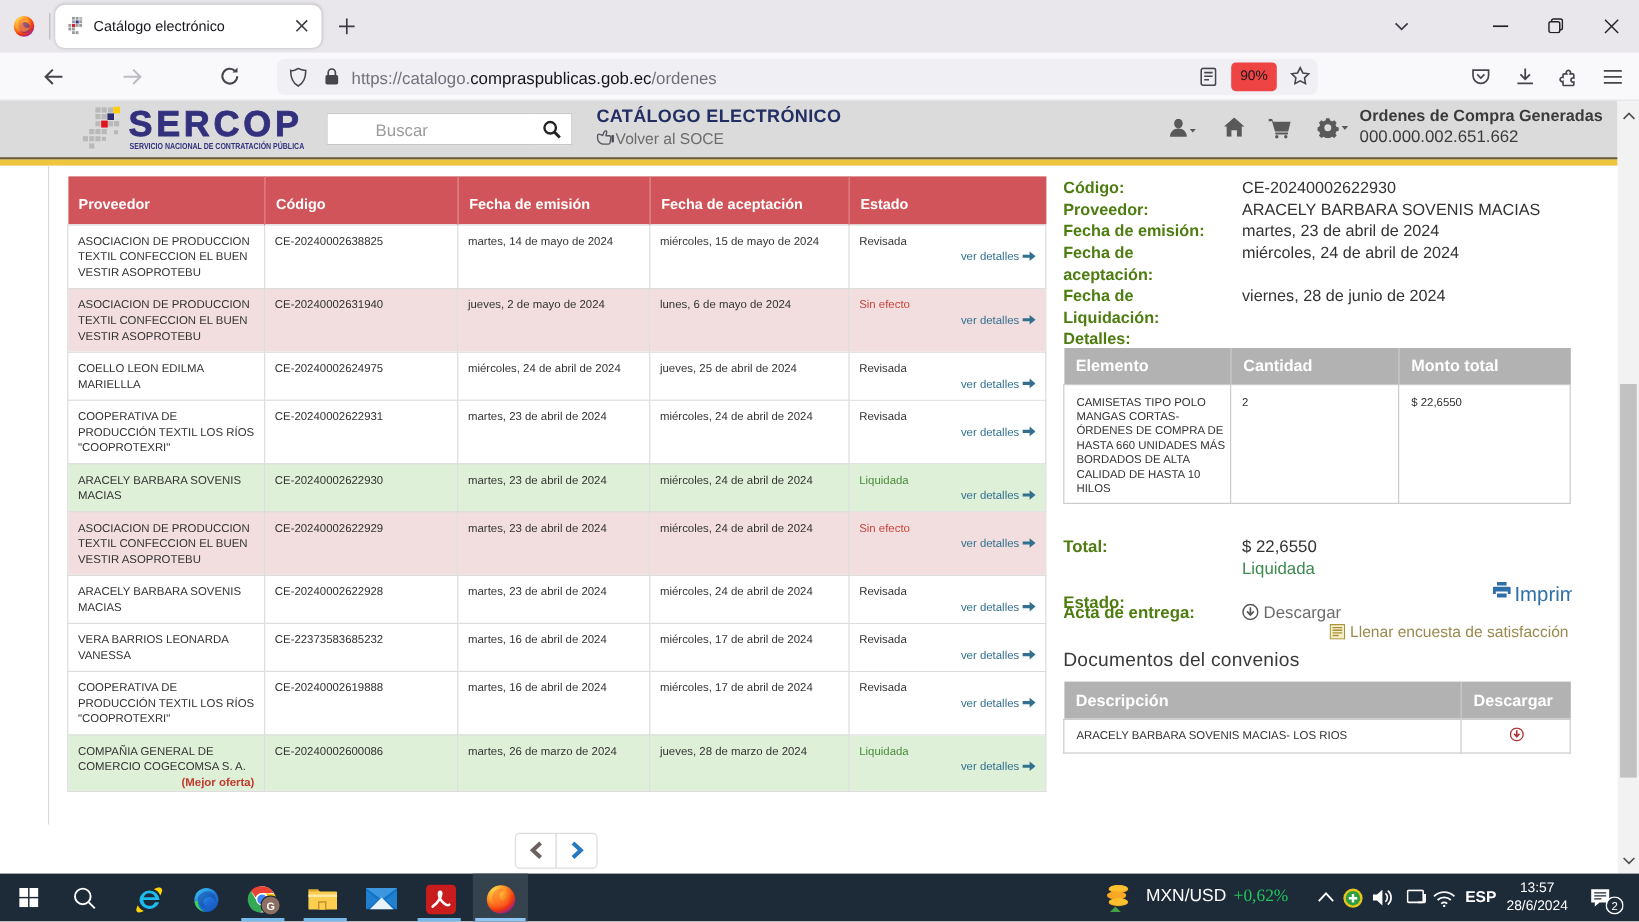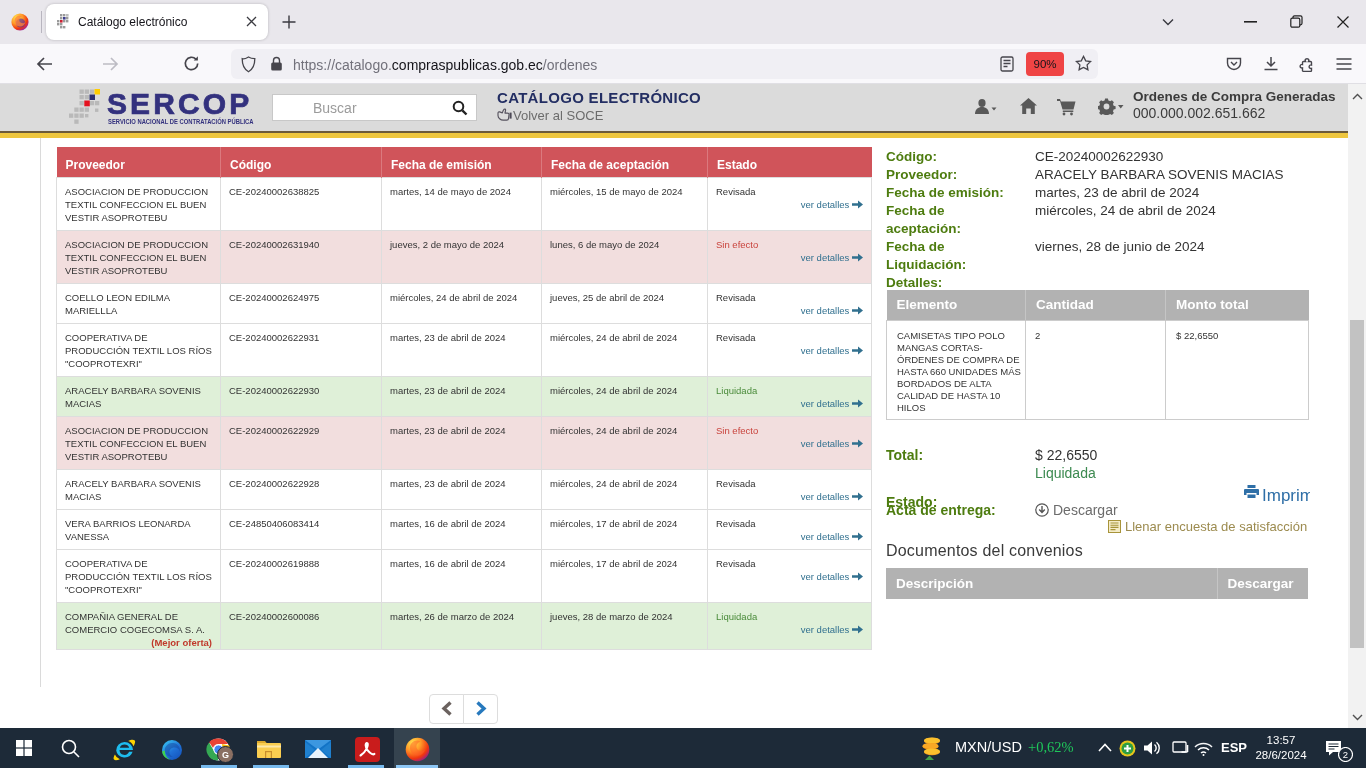--- a/index.html
+++ b/index.html
@@ -32,21 +32,21 @@
 #volver { left:513px; top:108px; font-size:13px; color:#6c6c6c; }
 #ordenes1 { left:1133px; top:89px; font-size:13.5px; font-weight:bold; color:#3b3b3b; }
 #ordenes2 { left:1133px; top:105px; font-size:14px; color:#3b3b3b; }
 .hico { color:#595959; }
 
 
 #leftline { left:40px; top:138px; width:1px; height:549px; background:#dadada; }
 
 
 #maintable { left:56px; top:147px; border-collapse:collapse; table-layout:fixed; width:815px; font-size:9.5px; color:#333; }
-#maintable th { background:#d0545a; color:#fff; font-size:12px; font-weight:bold; text-align:left; padding:6px 0 0 9px; height:30px; border-right:1px solid #db797e; vertical-align:middle; }
+#maintable th { background:#d0545a; color:#fff; font-size:12px; font-weight:bold; text-align:left; padding:6px 0 0 9px; height:40px; border-right:1px solid #db797e; vertical-align:middle; }
 #maintable td { border:1px solid #ddd; vertical-align:top; padding:7px 8px 0 8px; line-height:13px; background:#fff; }
 #maintable td.est { position:relative; }
 #maintable tr.pink td { background:#f2dede; }
 #maintable tr.green td { background:#dff0d8; }
 .sinefecto { color:#c9433c; }
 .liquidada { color:#4a8b3a; }
 .verdet { position:absolute; right:8px; top:20px; color:#31708f; font-size:9.5px; white-space:nowrap; }
 .mejor { color:#c0392b; font-weight:bold; display:block; text-align:right; }
 
 
@@ -342,21 +342,21 @@
         <td>ARACELY BARBARA SOVENIS<br>MACIAS</td>
         <td>CE-20240002622928</td>
         <td>martes, 23 de abril de 2024</td>
         <td>miércoles, 24 de abril de 2024</td>
         <td class="est">Revisada<span class="verdet">ver detalles <svg style="display:inline;vertical-align:-1px" width="11" height="9" viewBox="0 0 11 9" fill="#31708f">
               <path d="M0 3.2 h6 V0.5 L11 4.5 L6 8.5 V5.8 H0 z"></path>
             </svg></span></td>
       </tr>
 <tr style="height:40px">
         <td>VERA BARRIOS LEONARDA<br>VANESSA</td>
-        <td>CE-24850406083414</td>
+        <td>CE-22373583685232</td>
         <td>martes, 16 de abril de 2024</td>
         <td>miércoles, 17 de abril de 2024</td>
         <td class="est">Revisada<span class="verdet">ver detalles <svg style="display:inline;vertical-align:-1px" width="11" height="9" viewBox="0 0 11 9" fill="#31708f">
               <path d="M0 3.2 h6 V0.5 L11 4.5 L6 8.5 V5.8 H0 z"></path>
             </svg></span></td>
       </tr>
 <tr style="height:53px">
         <td>COOPERATIVA DE<br>PRODUCCIÓN TEXTIL LOS RÍOS<br>"COOPROTEXRI"</td>
         <td>CE-20240002619888</td>
         <td>martes, 16 de abril de 2024</td>
@@ -435,20 +435,27 @@
 <table class="abs" id="doctable">
 <colgroup>
       <col style="width:331px">
       <col style="width:91px">
     </colgroup>
 <tbody>
       <tr>
         <th>Descripción</th>
         <th style="border-right:none">Descargar</th>
       </tr>
+<tr>
+        <td>ARACELY BARBARA SOVENIS MACIAS- LOS RIOS</td>
+        <td style="text-align:center;"><svg style="display:inline" width="12" height="12" viewBox="0 0 12 12" fill="none" stroke="#b03030" stroke-width="1.1">
+            <circle cx="6" cy="6" r="5.3"></circle>
+            <path d="M6 2.5 v5 M3.8 5.5 L6 8 L8.2 5.5" stroke-width="1.3"></path>
+          </svg></td>
+      </tr>
 </tbody>
   </table>
 
 <div class="abs pgbtn" style="left:429px;border-radius:4px 0 0 4px;"></div>
 <div class="abs pgbtn" style="left:463px;border-radius:0 4px 4px 0;"></div>
 <svg class="abs" style="left:441px;top:701px" width="12" height="15" viewBox="0 0 12 15" fill="none" stroke="#6b625f" stroke-width="3.4">
     <path d="M9.5 1.5 L3 7.5 L9.5 13.5"></path>
   </svg>
 <svg class="abs" style="left:475px;top:701px" width="12" height="15" viewBox="0 0 12 15" fill="none" stroke="#2779bd" stroke-width="3.4">
     <path d="M2.5 1.5 L9 7.5 L2.5 13.5"></path>

